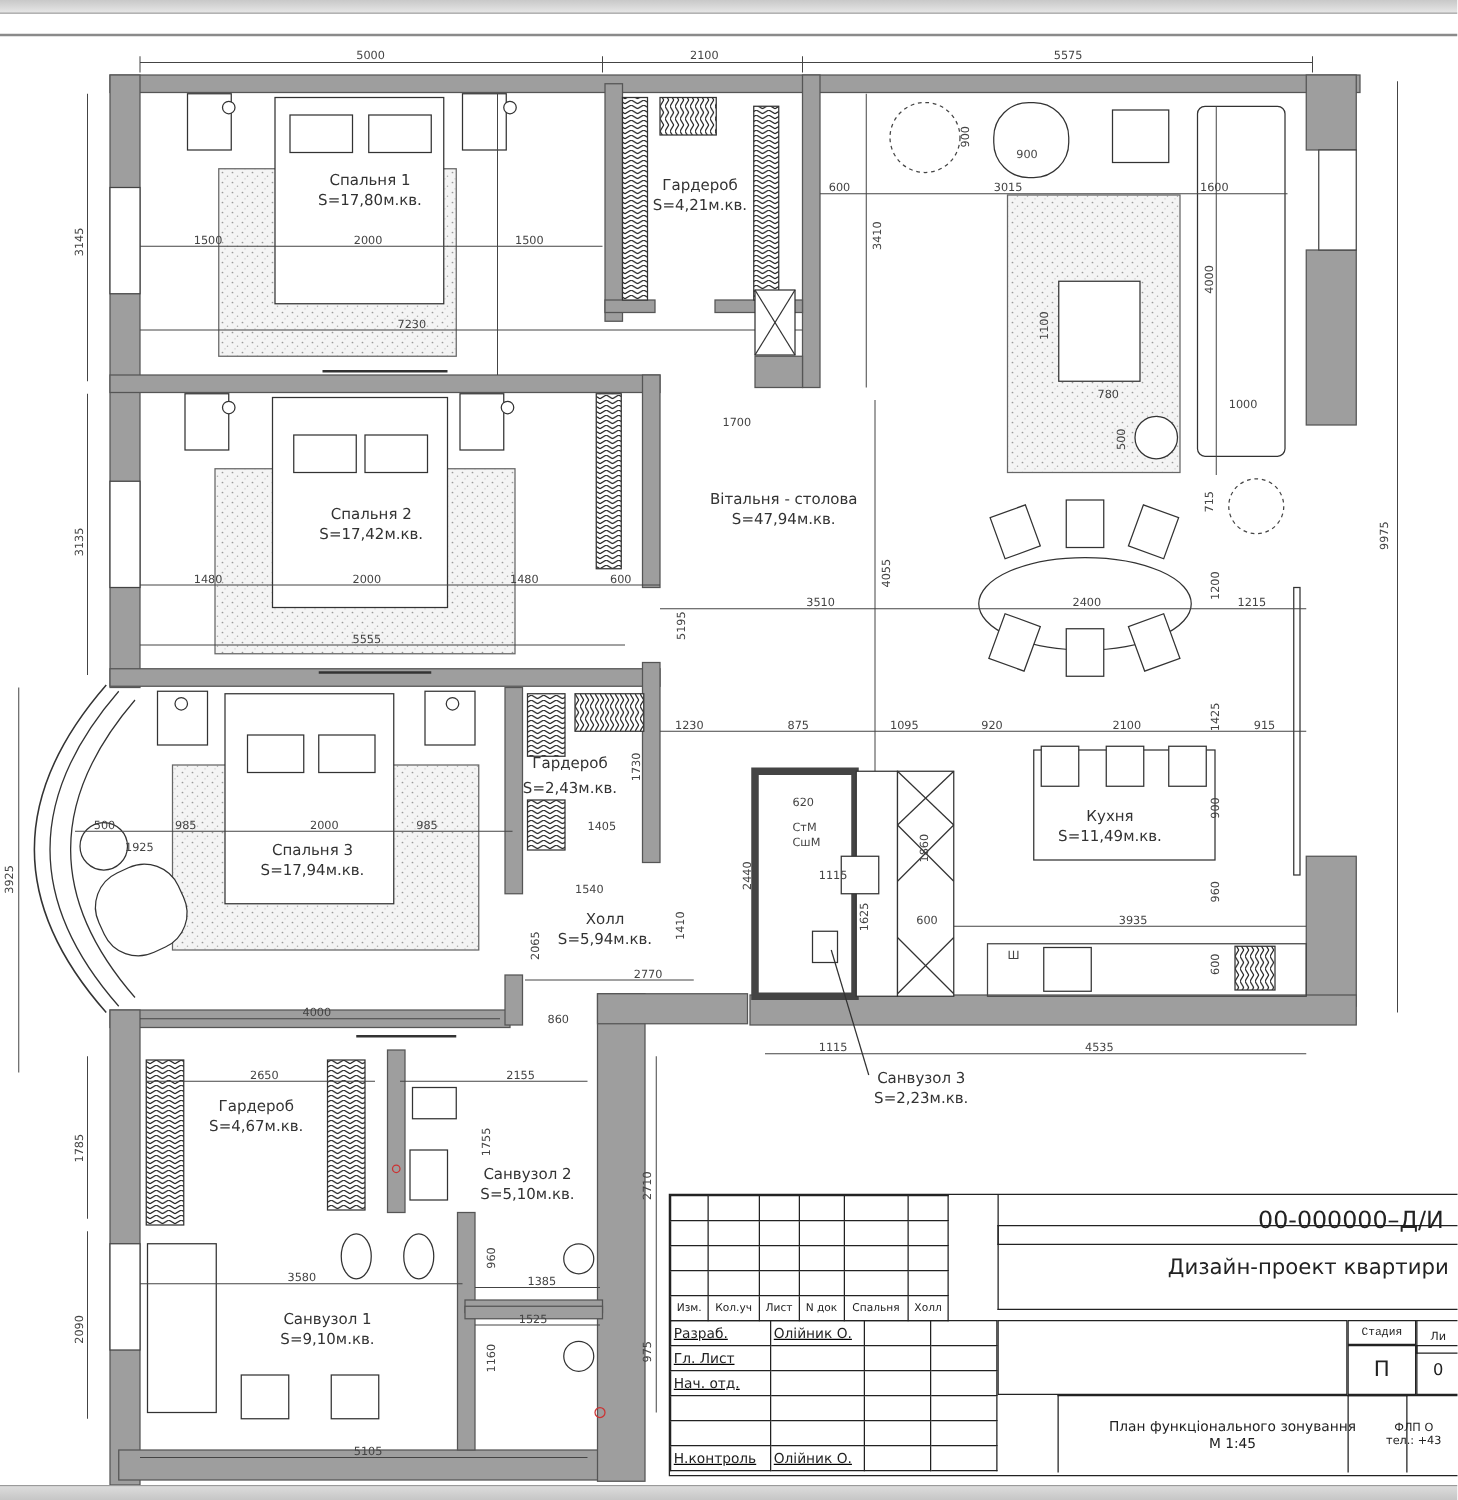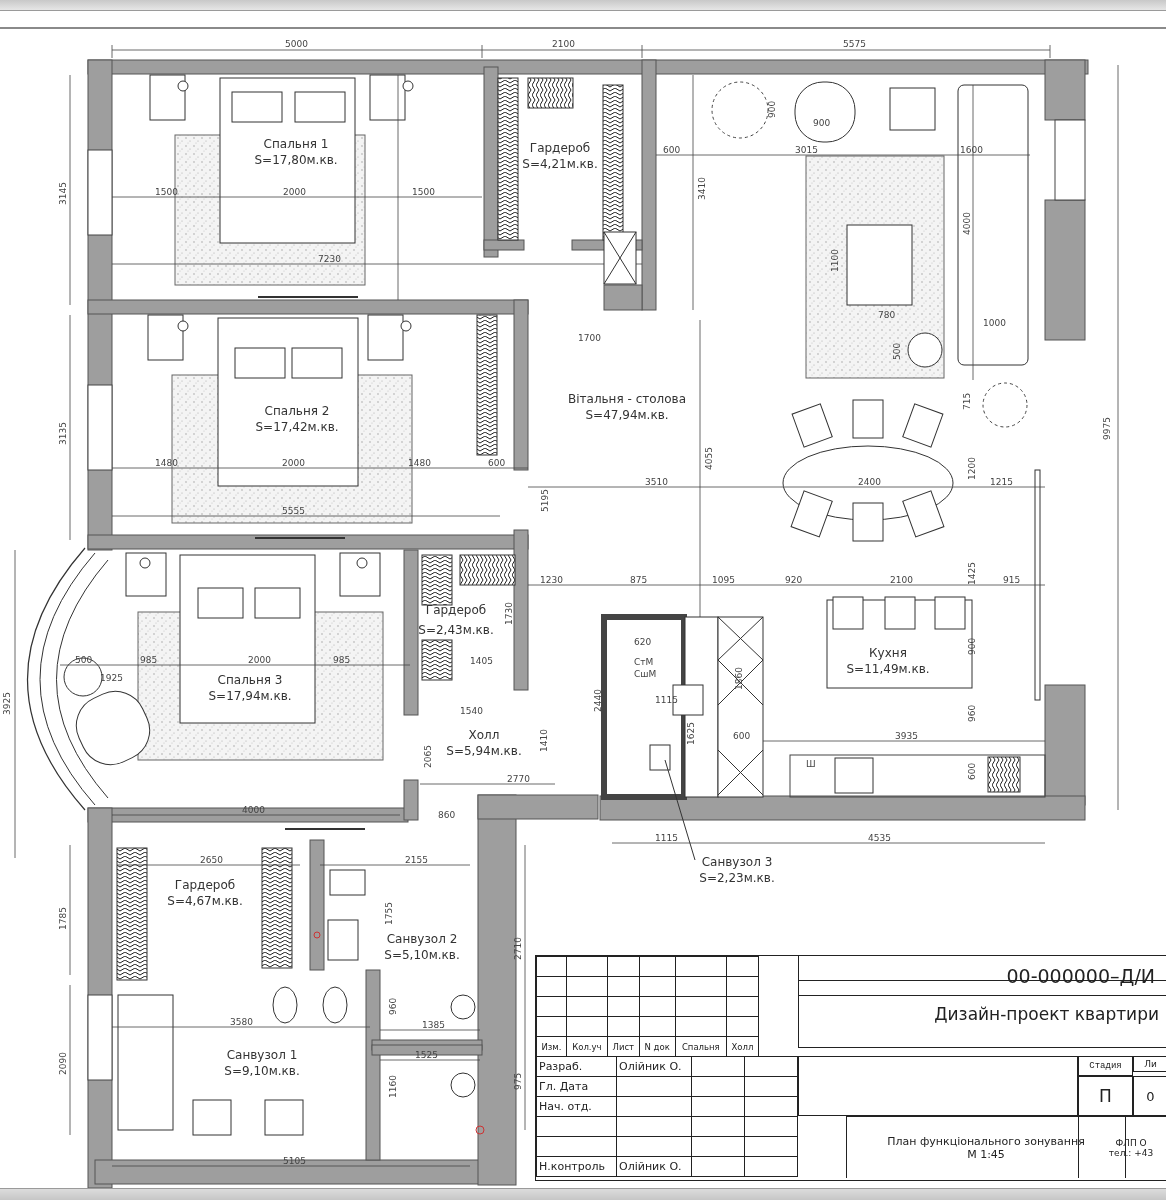--- a/index.html
+++ b/index.html
@@ -389,30 +389,30 @@
         <td>Изм.</td>
         <td>Кол.уч</td>
         <td>Лист</td>
         <td>N док</td>
         <td>Спальня</td>
         <td>Холл</td>
       </tr>
     </tbody>
       </table>
   </div>
-  <table style="position:absolute;left:0;top:100px;width:262px;">
+  <table style="position:absolute;left:0;top:100px;width:262px;text-decoration:underline;">
     <tbody>
         <tr>
           <td style="width:75px">Разраб.</td>
           <td style="width:70px">Олійник О.</td>
           <td></td>
           <td></td>
         </tr>
     <tr>
-          <td>Гл. Дата</td>
+          <td>Гл. Лист</td>
           <td></td>
           <td></td>
           <td></td>
         </tr>
     <tr>
           <td>Нач. отд.</td>
           <td></td>
           <td></td>
           <td></td>
         </tr>
@@ -433,21 +433,21 @@
           <td>Олійник О.</td>
           <td></td>
           <td></td>
         </tr>
   </tbody>
     </table>
   <div class="cell" style="left:262px;top:0;width:369px;height:40px;font-size:19px;justify-content:flex-end;padding-right:12px;border-top:none;border-right:none;padding-left:42px;">00-000000–Д/И</div>
   <div class="cell" style="left:262px;top:24px;width:369px;height:68px;font-size:17px;justify-content:flex-end;padding-right:8px;border-right:none;">Дизайн-проект квартири</div>
   <div class="cell" style="left:262px;top:100px;width:280px;height:60px;"></div>
   <div class="cell" style="left:542px;top:100px;width:55px;height:20px;font-size:9px;font-family:Liberation Mono, monospace;">Стадия</div>
-  <div class="cell" style="left:597px;top:100px;width:34px;height:16px;font-size:9px;border-right:none;">Ли</div>
+  <div class="cell" style="left:597px;top:100px;width:34px;height:27px;font-size:9px;border-right:none;">Ли</div>
   <div class="cell" style="left:542px;top:120px;width:55px;height:40px;font-size:17px;">П</div>
   <div class="cell" style="left:597px;top:120px;width:34px;height:40px;font-size:13px;border-right:none;">0</div>
   <div class="cell" style="left:262px;top:160px;width:280px;height:62px;flex-direction:column;font-size:11px;border-bottom:none;margin-left:48px;">
     <span>План функціонального зонування</span>
     <span>М 1:45</span>
   </div>
   <div class="cell" style="left:542px;top:160px;width:105px;height:62px;flex-direction:column;font-size:9px;border-right:none;border-bottom:none;">
     <span>ФЛП О</span>
     <span>тел.: +43</span>
   </div>

